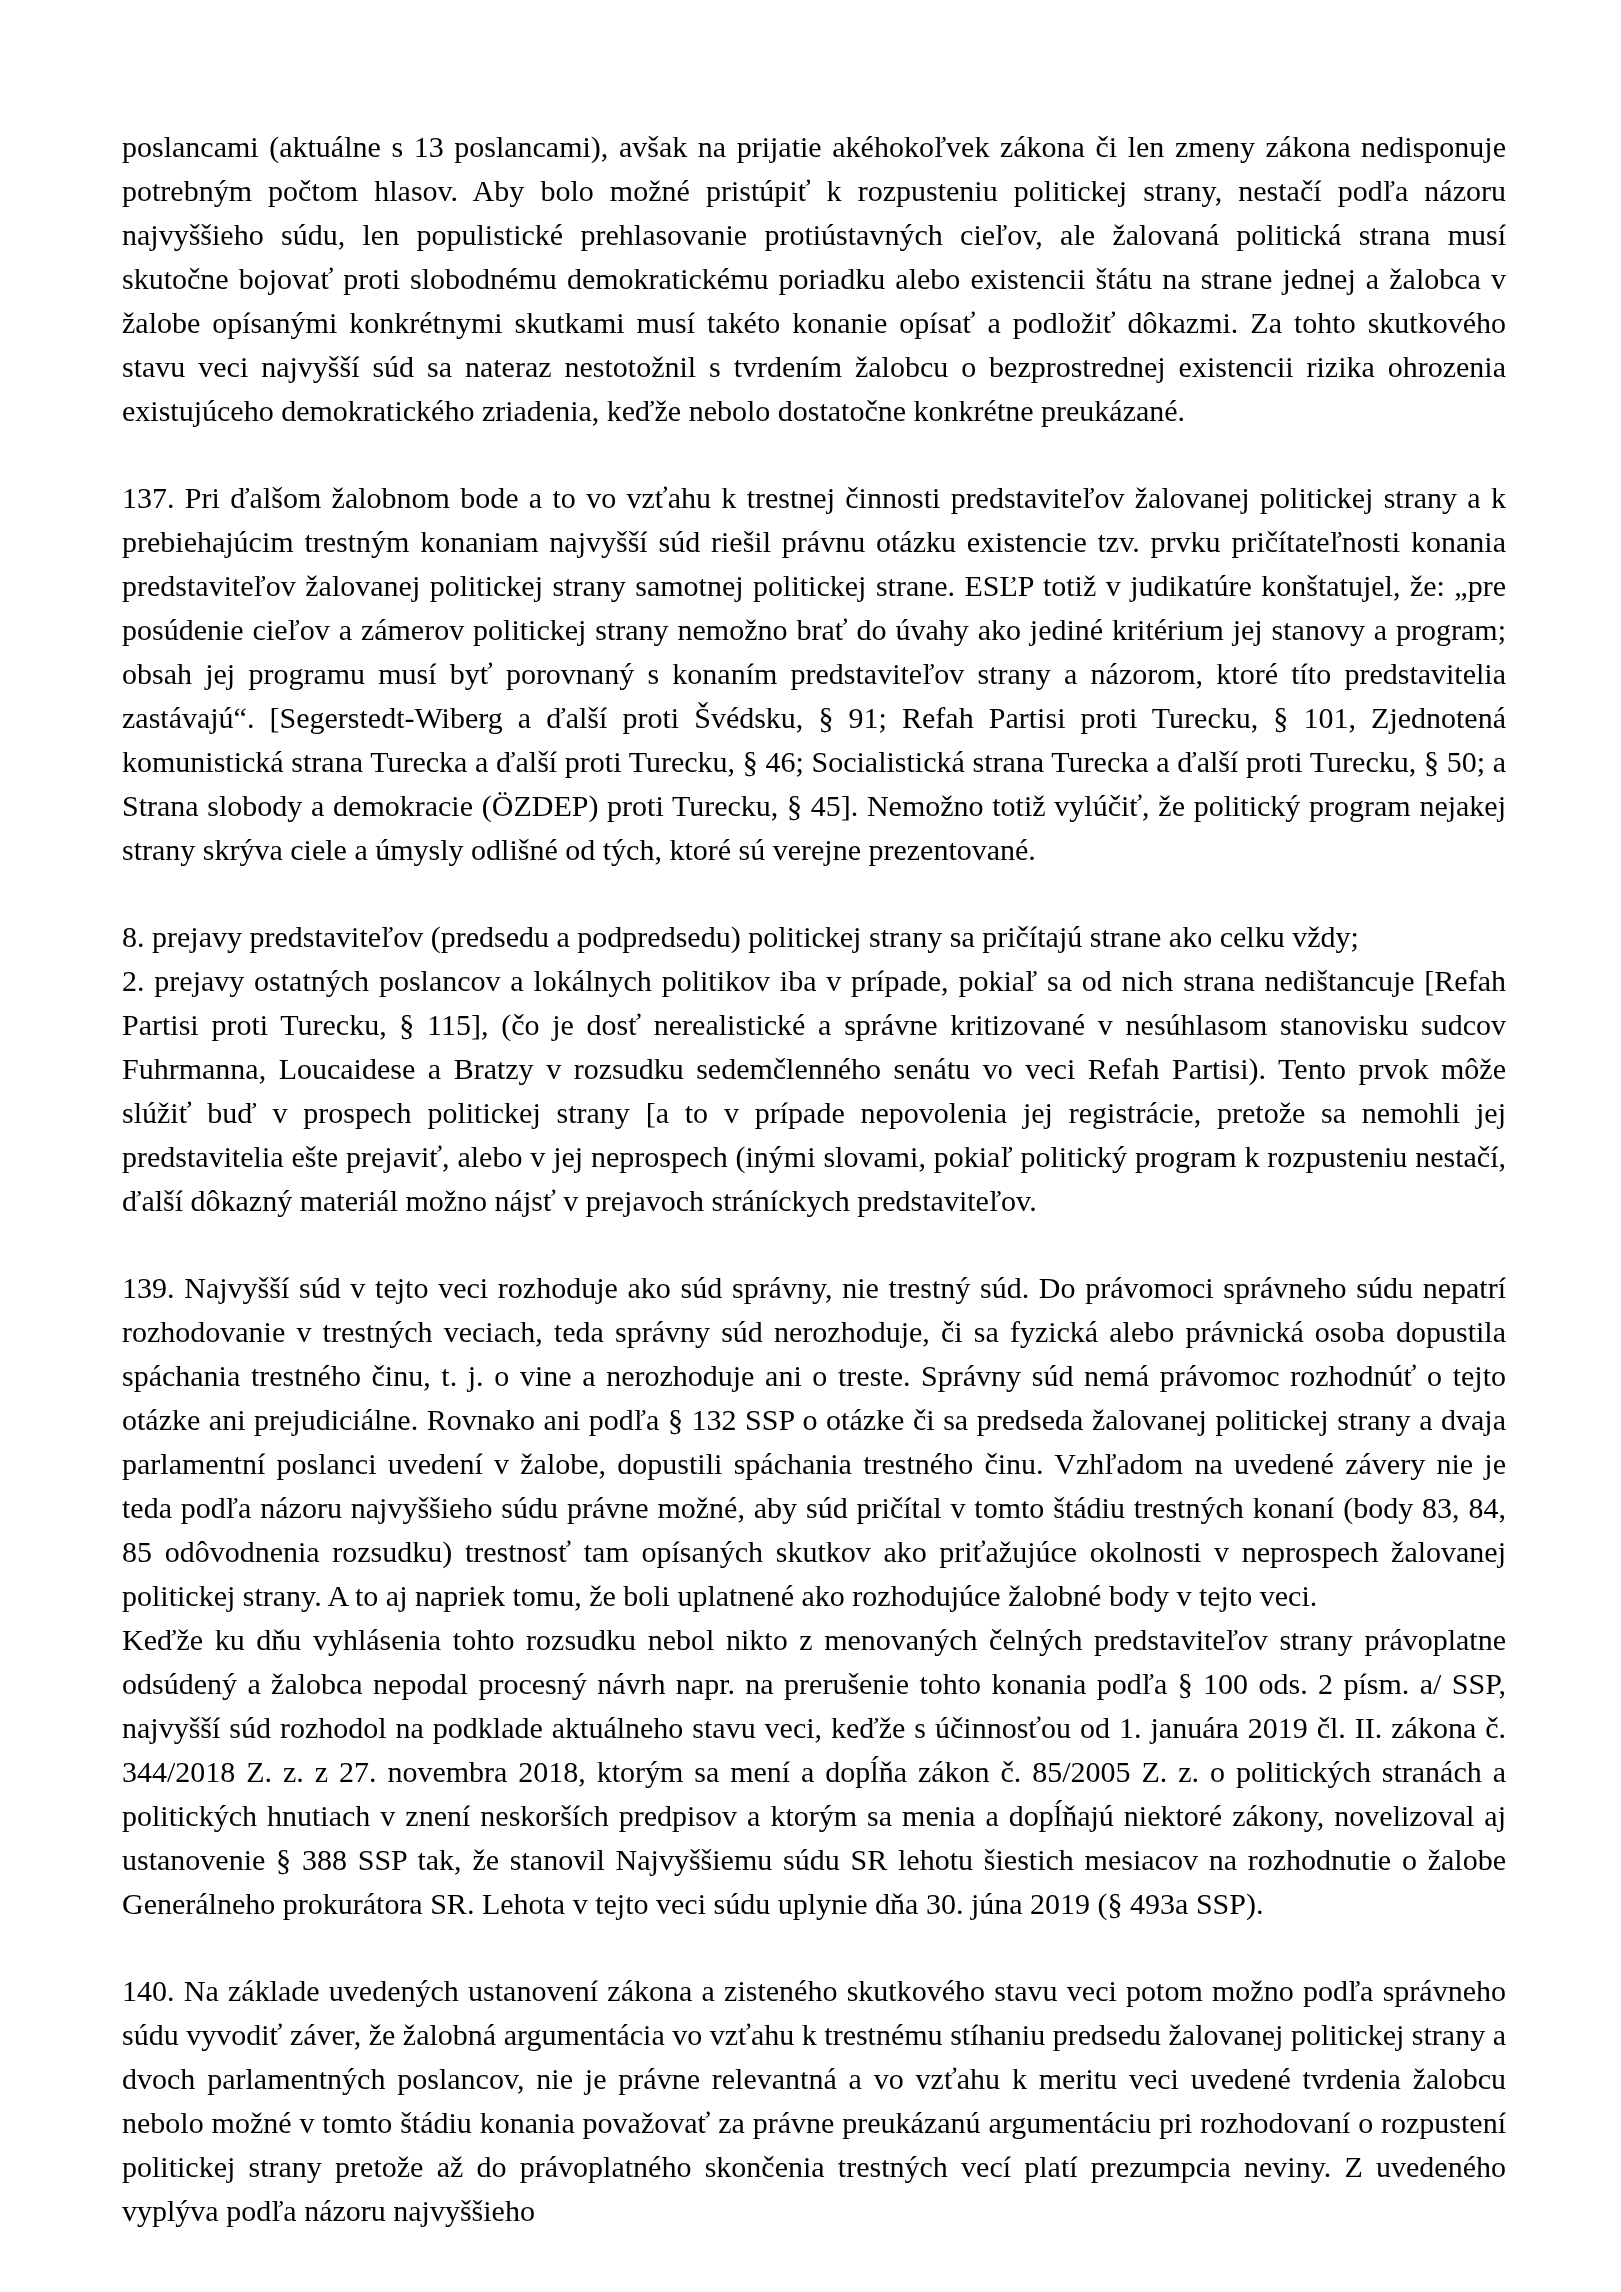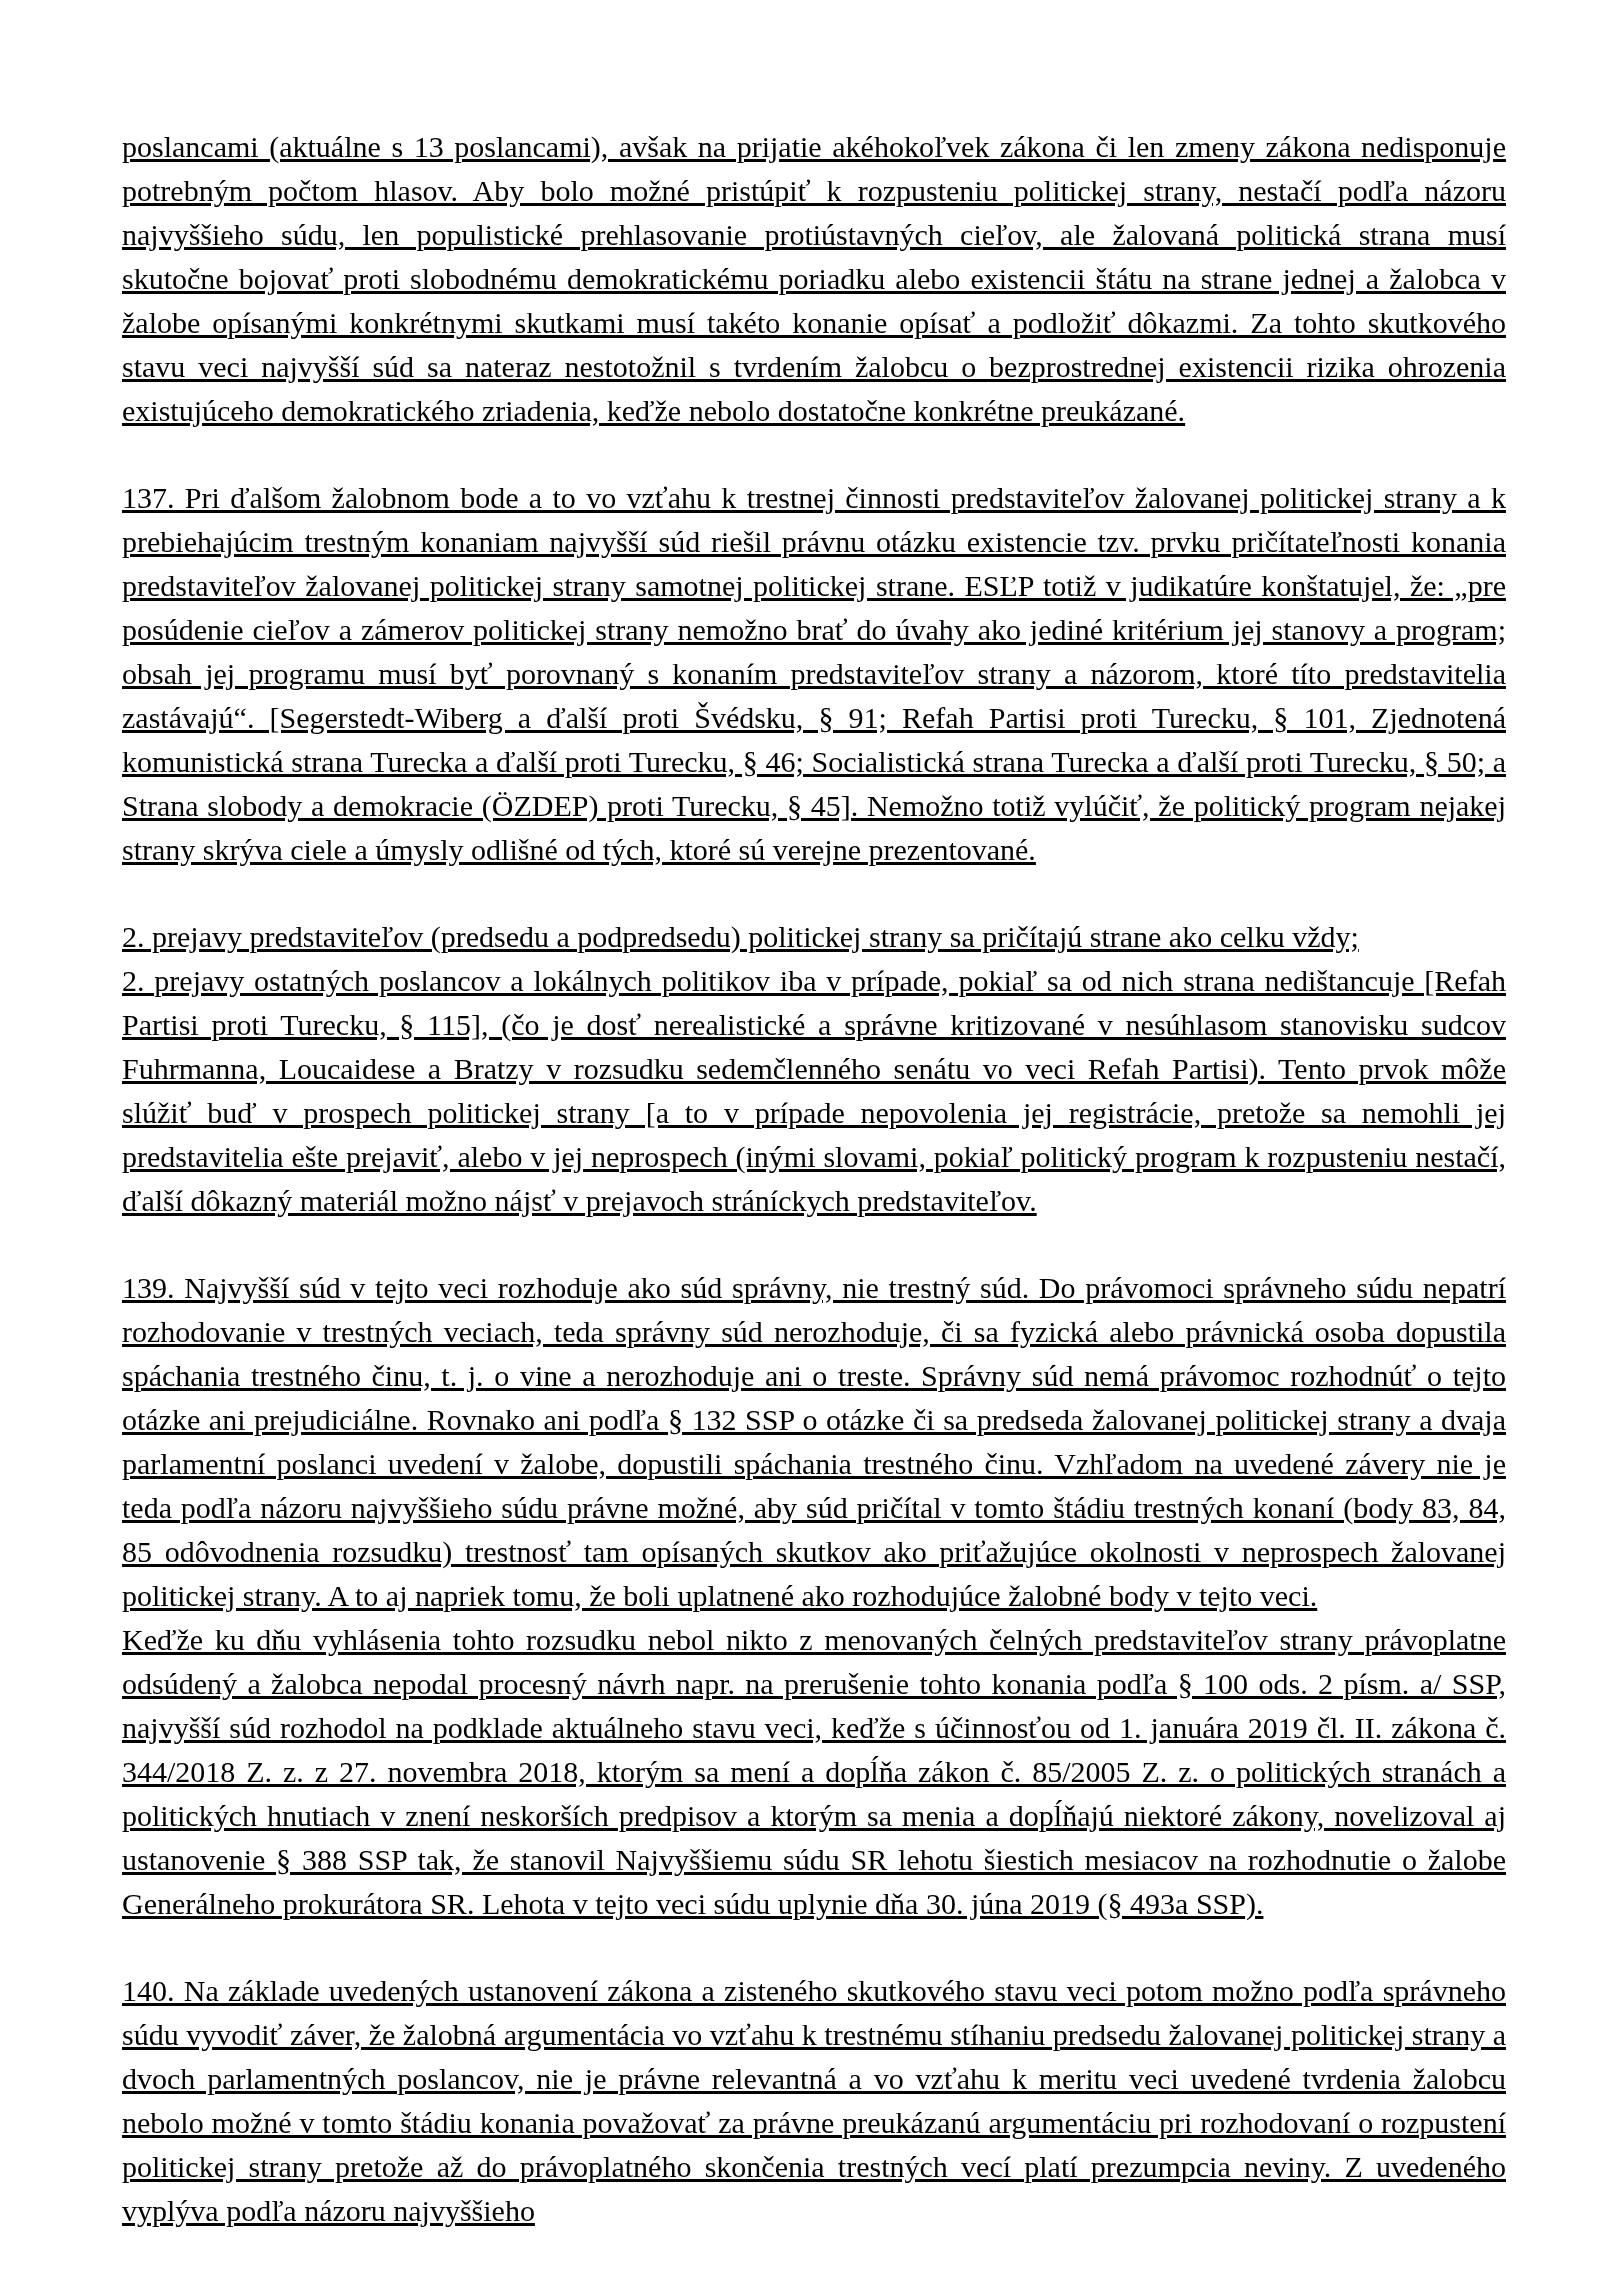--- a/index.html
+++ b/index.html
@@ -30,38 +30,38 @@
     line-height: 44px;
     text-align: justify;
     text-justify: inter-word;
     hyphens: none;
     -webkit-hyphens: none;
     text-indent: 0;
   }
   
   .gap-para { height: 43px; }
   
-  p.para { text-align-last: left; text-decoration: underline; }
+  p.para { text-align-last: left; }
 </style>
 </head>
 <body>
 
 <div class="page">
   <div class="doc-body">
 
     <p class="para">poslancami (aktuálne s 13 poslancami), avšak na prijatie akéhokoľvek zákona či len zmeny zákona nedisponuje potrebným počtom hlasov. Aby bolo možné pristúpiť k rozpusteniu politickej strany, nestačí podľa názoru najvyššieho súdu, len populistické prehlasovanie protiústavných cieľov, ale žalovaná politická strana musí skutočne bojovať proti slobodnému demokratickému poriadku alebo existencii štátu na strane jednej a žalobca v žalobe opísanými konkrétnymi skutkami musí takéto konanie opísať a podložiť dôkazmi. Za tohto skutkového stavu veci najvyšší súd sa nateraz nestotožnil s tvrdením žalobcu o bezprostrednej existencii rizika ohrozenia existujúceho demokratického zriadenia, keďže nebolo dostatočne konkrétne preukázané.</p>
 
     <div class="gap-para"></div>
 
     <p class="para">137. Pri ďalšom žalobnom bode a to vo vzťahu k trestnej činnosti predstaviteľov žalovanej politickej strany a k prebiehajúcim trestným konaniam najvyšší súd riešil právnu otázku existencie tzv. prvku pričítateľnosti konania predstaviteľov žalovanej politickej strany samotnej politickej strane. ESĽP totiž v judikatúre konštatujel, že: „pre posúdenie cieľov a zámerov politickej strany nemožno brať do úvahy ako jediné kritérium jej stanovy a program; obsah jej programu musí byť porovnaný s konaním predstaviteľov strany a názorom, ktoré títo predstavitelia zastávajú“. [Segerstedt-Wiberg a ďalší proti Švédsku, § 91; Refah Partisi proti Turecku, § 101, Zjednotená komunistická strana Turecka a ďalší proti Turecku, § 46; Socialistická strana Turecka a ďalší proti Turecku, § 50; a Strana slobody a demokracie (ÖZDEP) proti Turecku, § 45]. Nemožno totiž vylúčiť, že politický program nejakej strany skrýva ciele a úmysly odlišné od tých, ktoré sú verejne prezentované.</p>
 
     <div class="gap-para"></div>
 
 
-    <p class="para">2. prejavy predstaviteľov (predsedu a podpredsedu) politickej strany sa pričítajú strane ako celku vždy;</p>
+    <p class="para">8. prejavy predstaviteľov (predsedu a podpredsedu) politickej strany sa pričítajú strane ako celku vždy;</p>
 
     <p class="para">2. prejavy ostatných poslancov a lokálnych politikov iba v prípade, pokiaľ sa od nich strana nedištancuje [Refah Partisi proti Turecku, § 115], (čo je dosť nerealistické a správne kritizované v nesúhlasom stanovisku sudcov Fuhrmanna, Loucaidese a Bratzy v rozsudku sedemčlenného senátu vo veci Refah Partisi). Tento prvok môže slúžiť buď v prospech politickej strany [a to v prípade nepovolenia jej registrácie, pretože sa nemohli jej predstavitelia ešte prejaviť, alebo v jej neprospech (inými slovami, pokiaľ politický program k rozpusteniu nestačí, ďalší dôkazný materiál možno nájsť v prejavoch stráníckych predstaviteľov.</p>
 
     <div class="gap-para"></div>
 
     <p class="para">139. Najvyšší súd v tejto veci rozhoduje ako súd správny, nie trestný súd. Do právomoci správneho súdu nepatrí rozhodovanie v trestných veciach, teda správny súd nerozhoduje, či sa fyzická alebo právnická osoba dopustila spáchania trestného činu, t. j. o vine a nerozhoduje ani o treste. Správny súd nemá právomoc rozhodnúť o tejto otázke ani prejudiciálne. Rovnako ani podľa § 132 SSP o otázke či sa predseda žalovanej politickej strany a dvaja parlamentní poslanci uvedení v žalobe, dopustili spáchania trestného činu. Vzhľadom na uvedené závery nie je teda podľa názoru najvyššieho súdu právne možné, aby súd pričítal v tomto štádiu trestných konaní (body 83, 84, 85 odôvodnenia rozsudku) trestnosť tam opísaných skutkov ako priťažujúce okolnosti v neprospech žalovanej politickej strany. A to aj napriek tomu, že boli uplatnené ako rozhodujúce žalobné body v tejto veci.</p>
 
     <p class="para">Keďže ku dňu vyhlásenia tohto rozsudku nebol nikto z menovaných čelných predstaviteľov strany právoplatne odsúdený a žalobca nepodal procesný návrh napr. na prerušenie tohto konania podľa § 100 ods. 2 písm. a/ SSP, najvyšší súd rozhodol na podklade aktuálneho stavu veci, keďže s účinnosťou od 1. januára 2019 čl. II. zákona č. 344/2018 Z. z. z 27. novembra 2018, ktorým sa mení a dopĺňa zákon č. 85/2005 Z. z. o politických stranách a politických hnutiach v znení neskorších predpisov a ktorým sa menia a dopĺňajú niektoré zákony, novelizoval aj ustanovenie § 388 SSP tak, že stanovil Najvyššiemu súdu SR lehotu šiestich mesiacov na rozhodnutie o žalobe Generálneho prokurátora SR. Lehota v tejto veci súdu uplynie dňa 30. júna 2019 (§ 493a SSP).</p>
 
     <div class="gap-para"></div>

